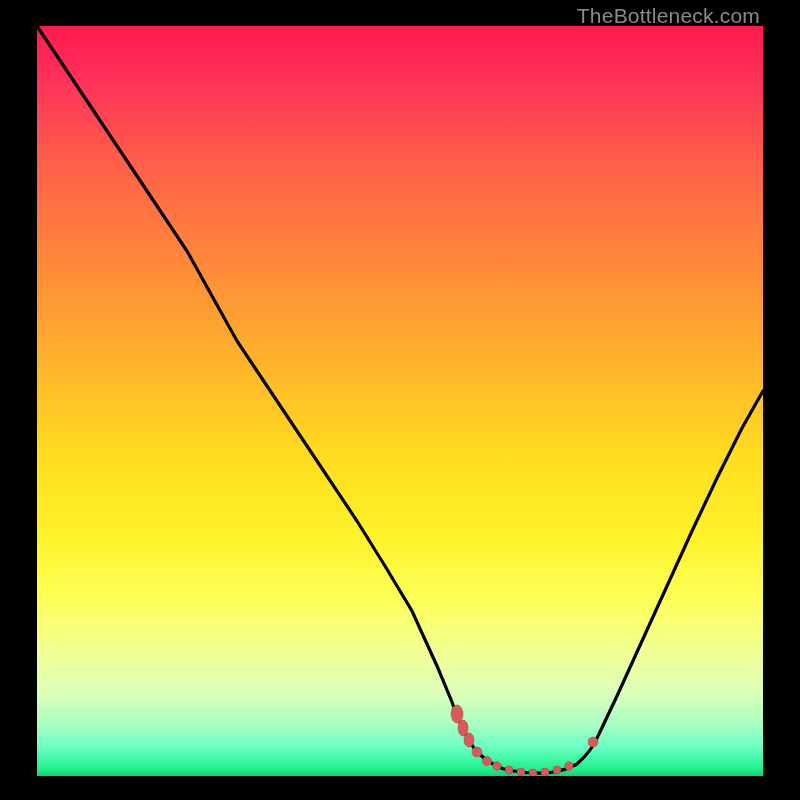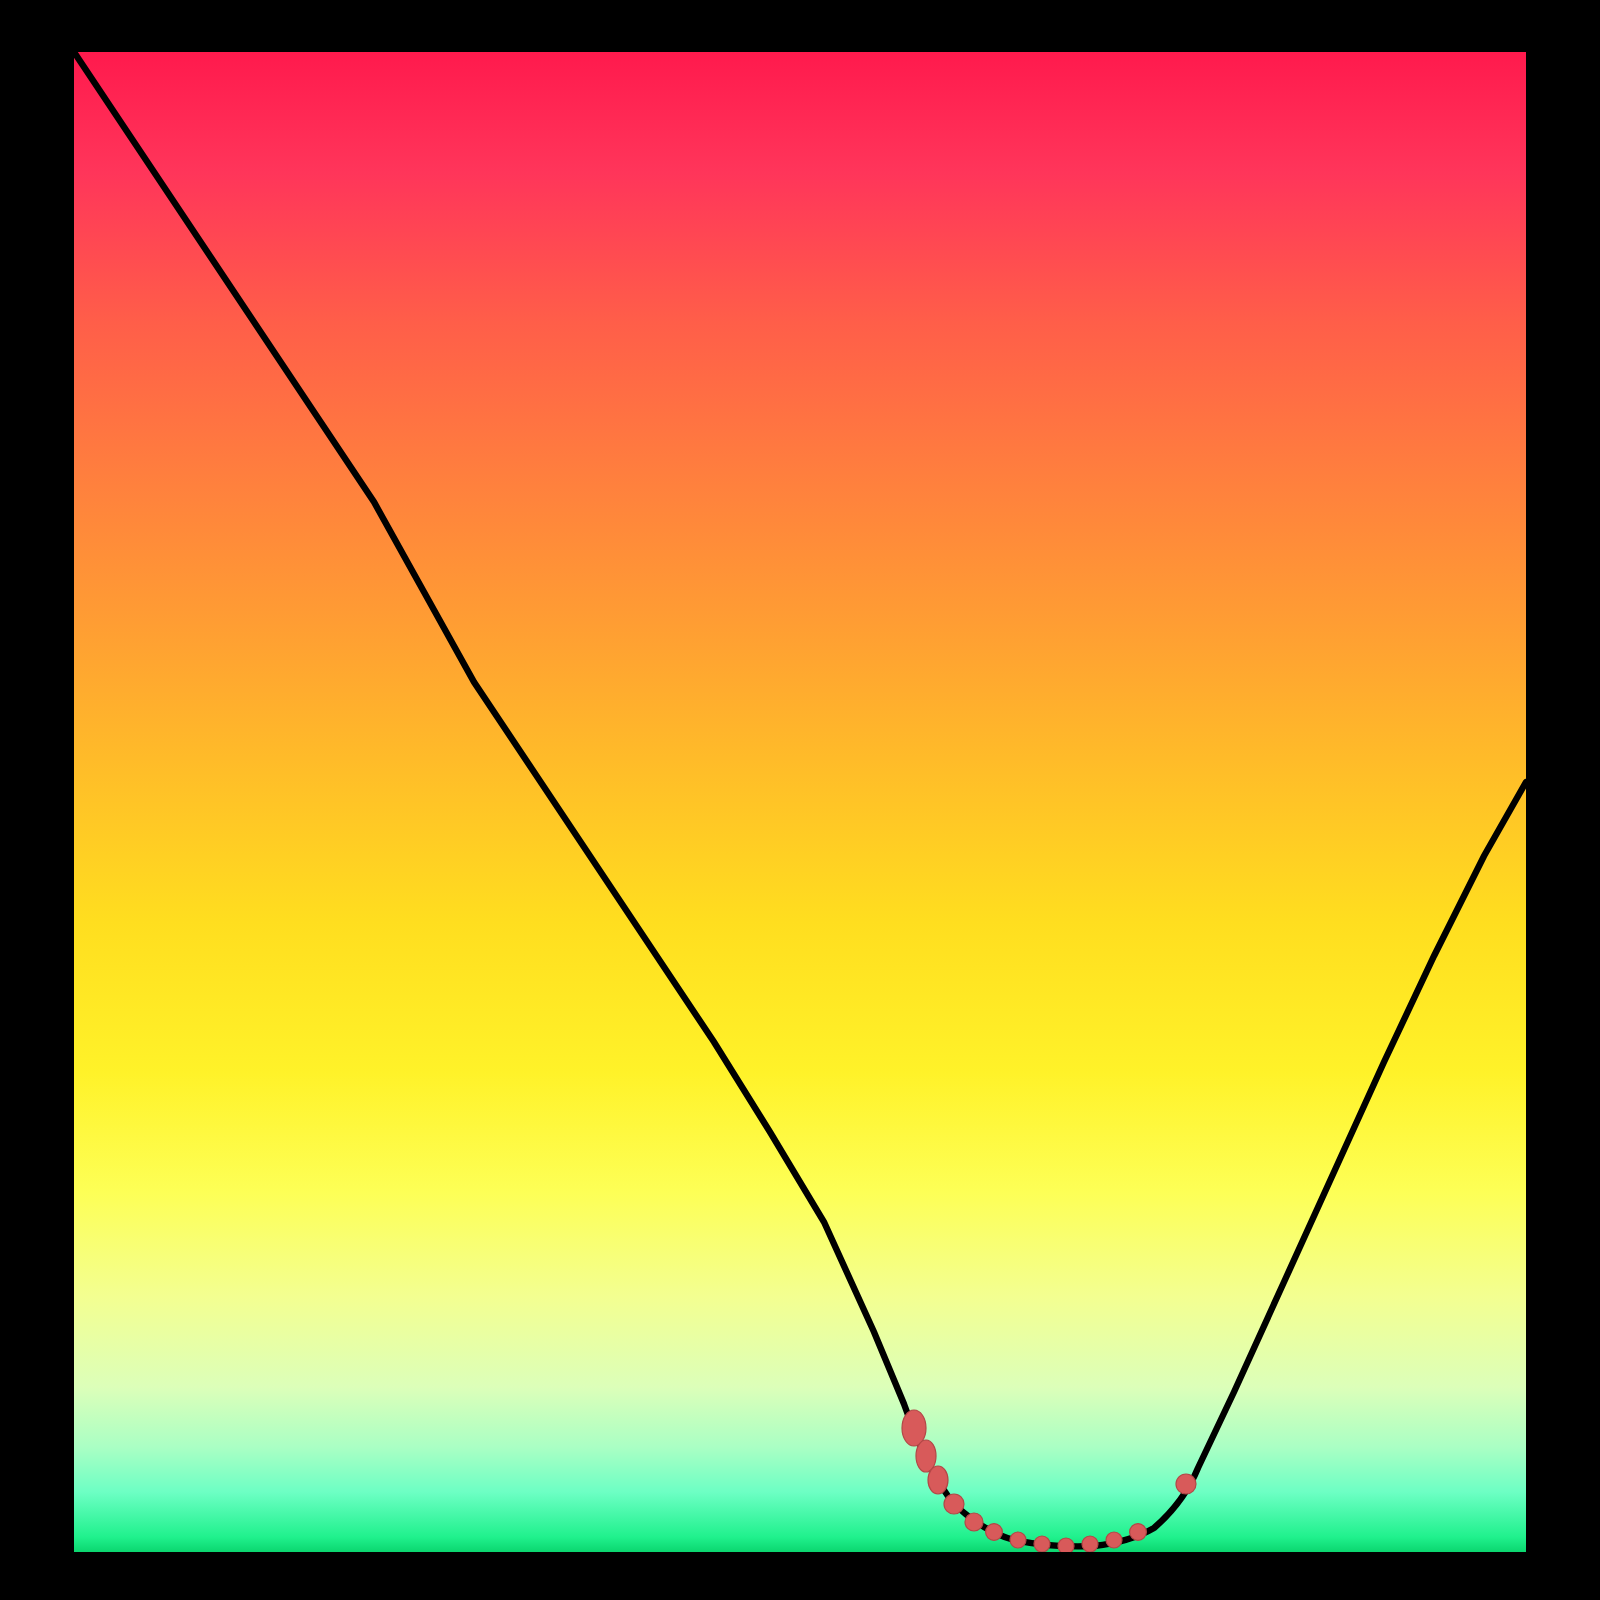--- a/index.html
+++ b/index.html
@@ -56,20 +56,21 @@
     top: 0;
     width: 726px;
     height: 750px;
   }
 </style>
 </head>
 <body>
 
 <div class="stage">
 
+  <div class="watermark">TheBottleneck.com</div>
 
   <div class="panel">
 
     <svg class="curve-svg" viewBox="0 0 726 750" preserveAspectRatio="none">
 
       <path d="M 0 0
                L 30 45
                L 60 90
                L 90 135
                L 120 180

